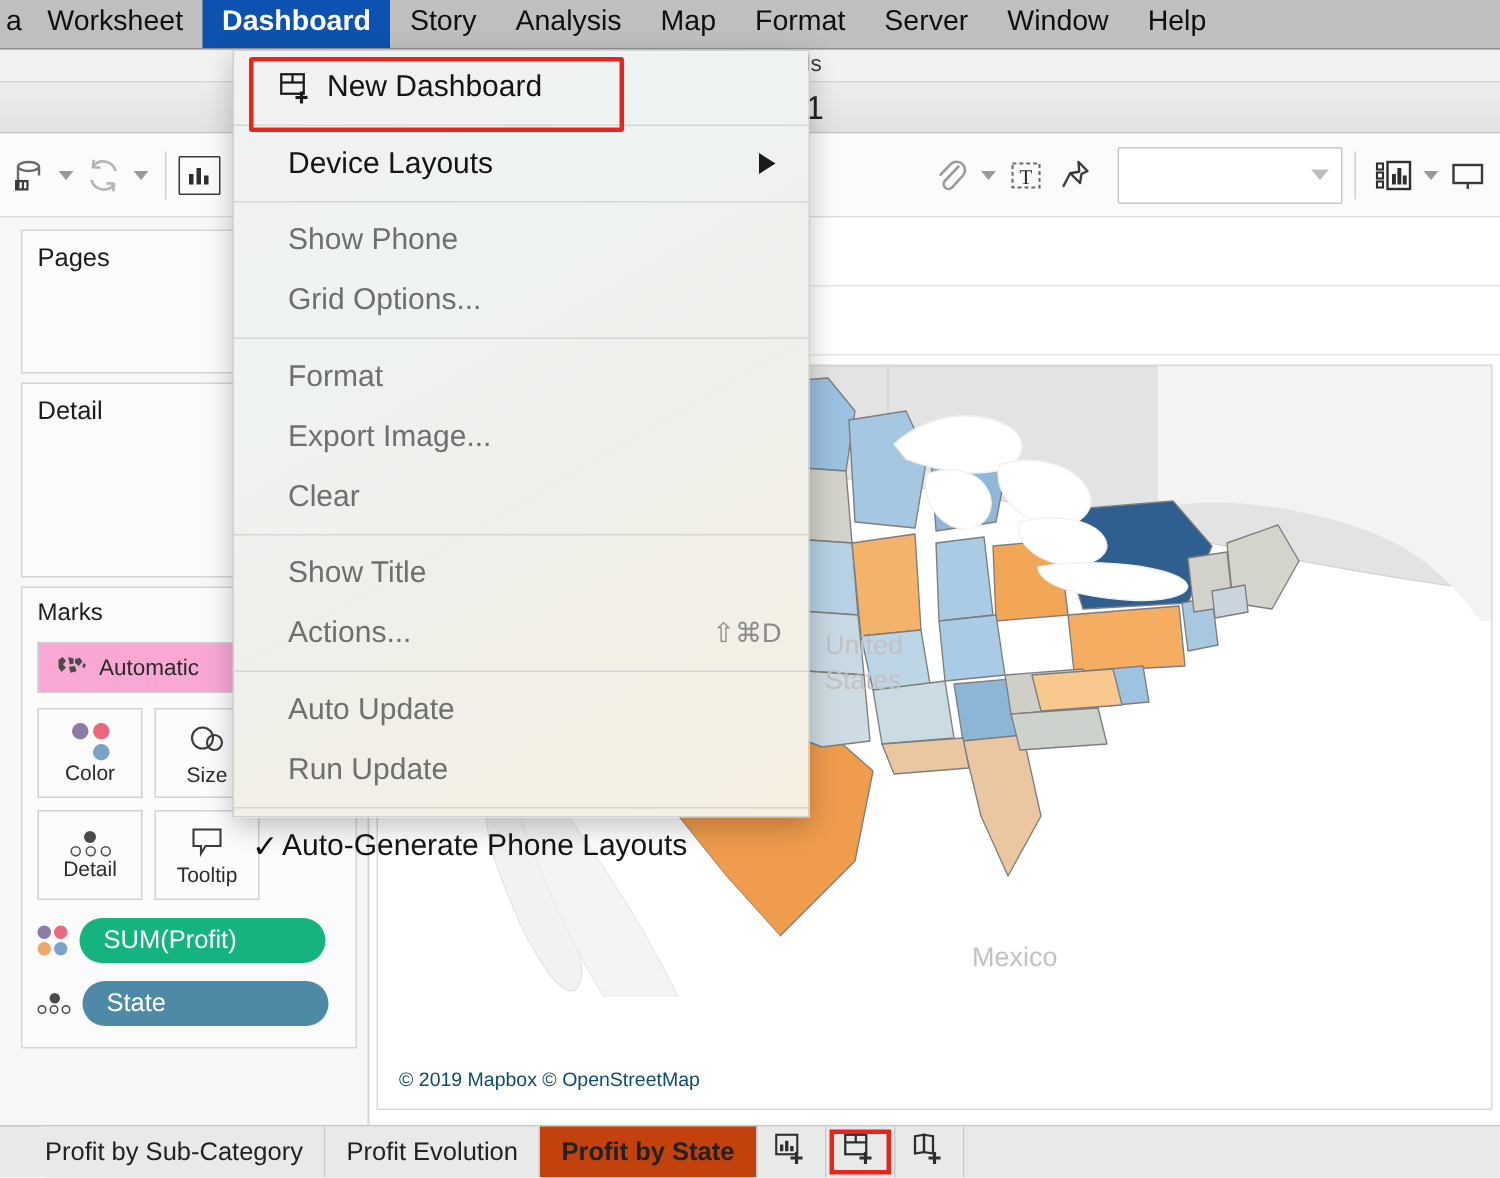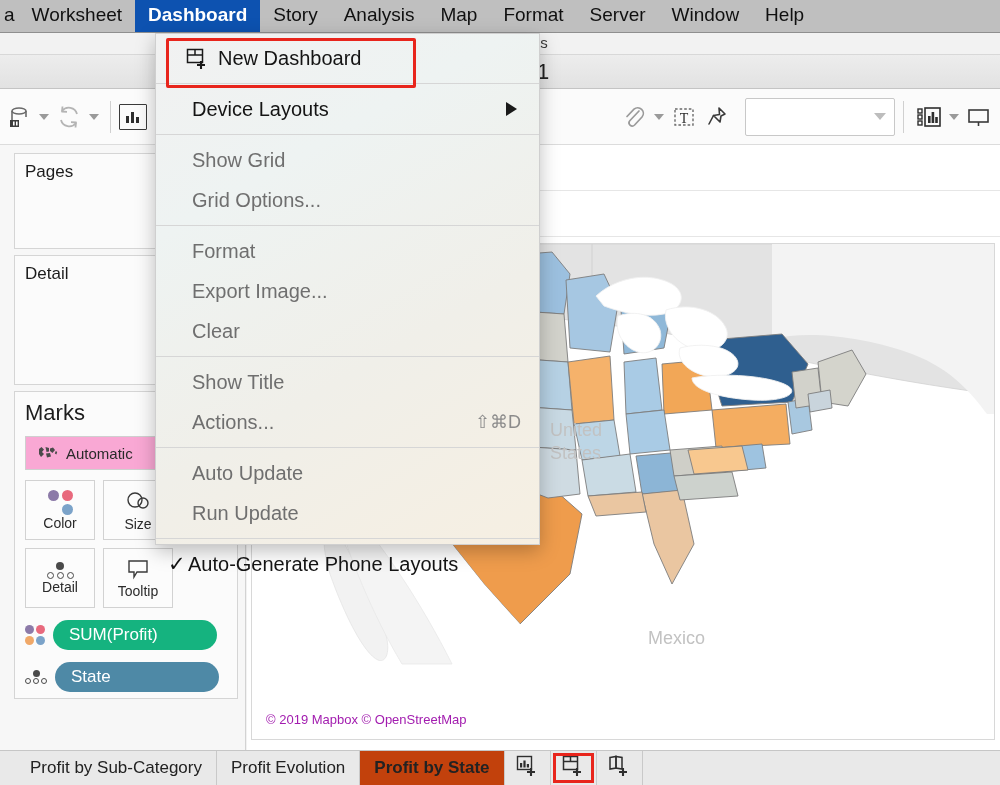--- a/index.html
+++ b/index.html
@@ -100,21 +100,21 @@
     padding: 8px 10px;
   }
   .shelf-label { font-size: 17px; color: #1c1c1c; }
   .shelf.pages { height: 96px; }
   .shelf.filters { height: 130px; }
 
   .markscard {
     margin: 0 0 0 8px; width: 224px; padding: 8px 10px 10px 10px;
     border: 1px solid #d5d5d5; background: #fbfbfb; height: 308px;
   }
-  .marks-title { font-size: 22px; color: #1c1c1c; margin-bottom: 10px; }
+  .marks-title { font-size: 16px; color: #1c1c1c; margin-bottom: 10px; }
   .marks-type {
     height: 34px; border: 1px solid #cfcfcf; background: #f9a8d4;
     display: flex; align-items: center; padding-left: 12px; gap: 8px;
     font-size: 15px; color: #2a2a2a; margin-bottom: 10px;
   }
   .marks-grid { display: grid; grid-template-columns: 70px 70px; gap: 8px; }
   .mark-btn {
     width: 70px; height: 60px; border: 1px solid #d2d2d2; background: #fcfcfc;
     display: flex; flex-direction: column; align-items: center; justify-content: center;
     gap: 0; font-size: 14px; color: #2b2b2b;
@@ -152,21 +152,21 @@
   .gen-pill {
     height: 30px; border-radius: 15px; background: #15b37f; color: #fff;
     font-size: 17px; display: flex; align-items: center; padding: 0 18px;
     margin-left: -10px;
   }
   .mapbox {
     position: absolute; left: 4px; top: 98px; width: 744px; height: 497px;
     border: 1px solid #d8d8d8; background: #ffffff; overflow: hidden;
   }
   .map-attr {
-    position: absolute; left: 14px; bottom: 12px; font-size: 13px; color: #a21caf;
+    position: absolute; left: 14px; bottom: 12px; font-size: 13px; color: #0c4a6e;
     z-index: 5;
   }
 
   
   .dropdown {
     position: absolute; left: 155px; top: 33px; width: 385px; height: 512px;
     background: linear-gradient(150deg, #f1f1f1 0%, #eef3f2 28%, #f0efe9 62%, #f6efe2 100%);
     border: 1px solid #cfcfcf;
     box-shadow: 0 6px 18px rgba(0,0,0,0.25);
     z-index: 50; padding-top: 4px;
@@ -522,21 +522,21 @@
     <div class="menu-sep"></div>
 
     <div class="menu-item enabled">
       <span>Device Layouts</span>
       <span class="arrow"></span>
     </div>
 
     <div class="menu-sep"></div>
 
     <div class="menu-item">
-      <span>Show Grid</span>
+      <span>Show Phone</span>
     </div>
     <div class="menu-item">
       <span>Grid Options...</span>
     </div>
 
     <div class="menu-sep"></div>
 
     <div class="menu-item">
       <span>Format</span>
     </div>

